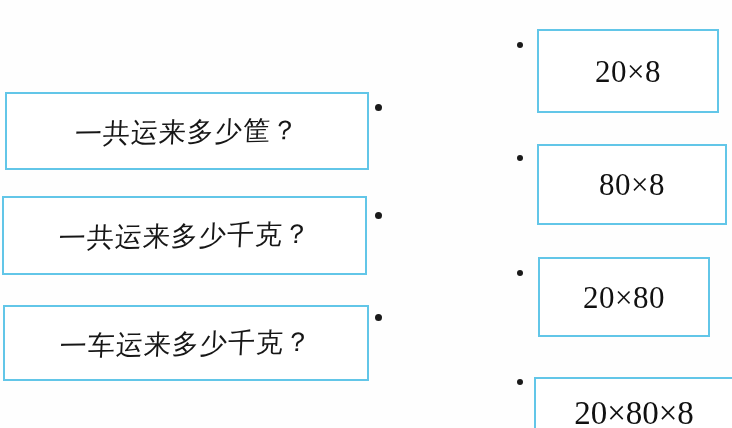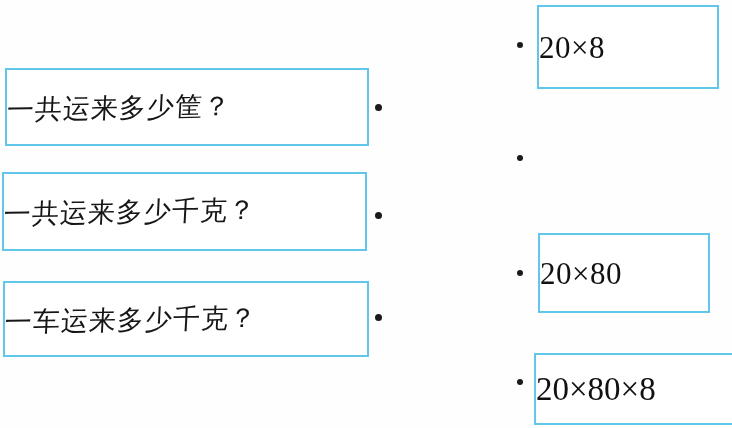--- a/index.html
+++ b/index.html
@@ -23,21 +23,23 @@
   }
 
   
   .qbox, .abox {
     position: absolute;
     box-sizing: border-box;
     border: 2px solid #62c6e8;
     background: #ffffff;
     display: flex;
     align-items: center;
+    justify-content: center;
     overflow: visible;
+    margin-top: 24px;
   }
 
   
   .qtext {
     font-family: "DejaVu Serif", "Liberation Serif", serif;
     font-size: 27px;
     line-height: 1;
     color: #161616;
     white-space: nowrap;
     letter-spacing: 1px;
@@ -110,20 +112,23 @@
     <span class="qtext">一车运来多少千克？</span>
   </div>
   <div class="dot" id="q-dot-2"></div>
 
   <div class="dot small" id="a-dot-0"></div>
   <div class="abox" id="a-box-0">
     <span class="atext">20×8</span>
   </div>
 
   <div class="dot small" id="a-dot-1"></div>
+  <div class="abox" id="a-box-1">
+    <span class="atext">80×8</span>
+  </div>
 
   <div class="dot small" id="a-dot-2"></div>
   <div class="abox" id="a-box-2">
     <span class="atext">20×80</span>
   </div>
 
   <div class="dot small" id="a-dot-3"></div>
   <div class="abox" id="a-box-3">
     <span class="atext big">20×80×8</span>
   </div>

